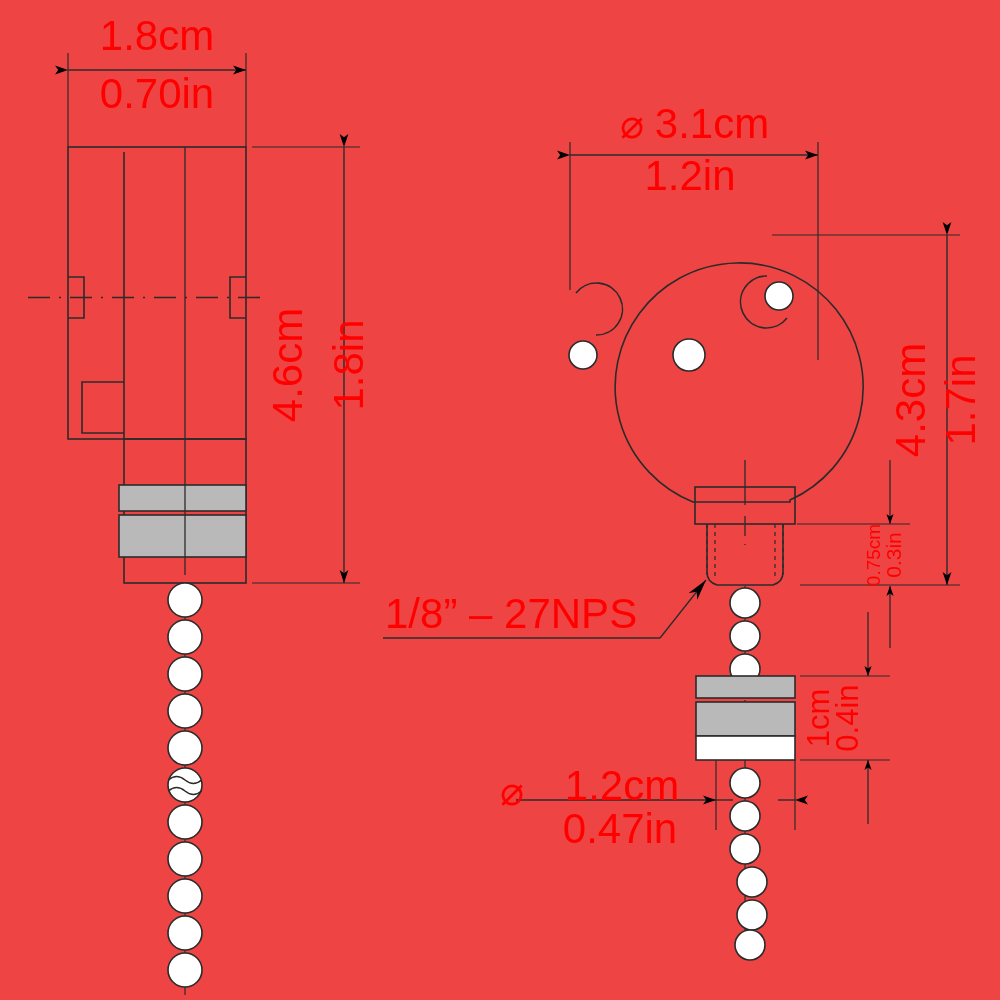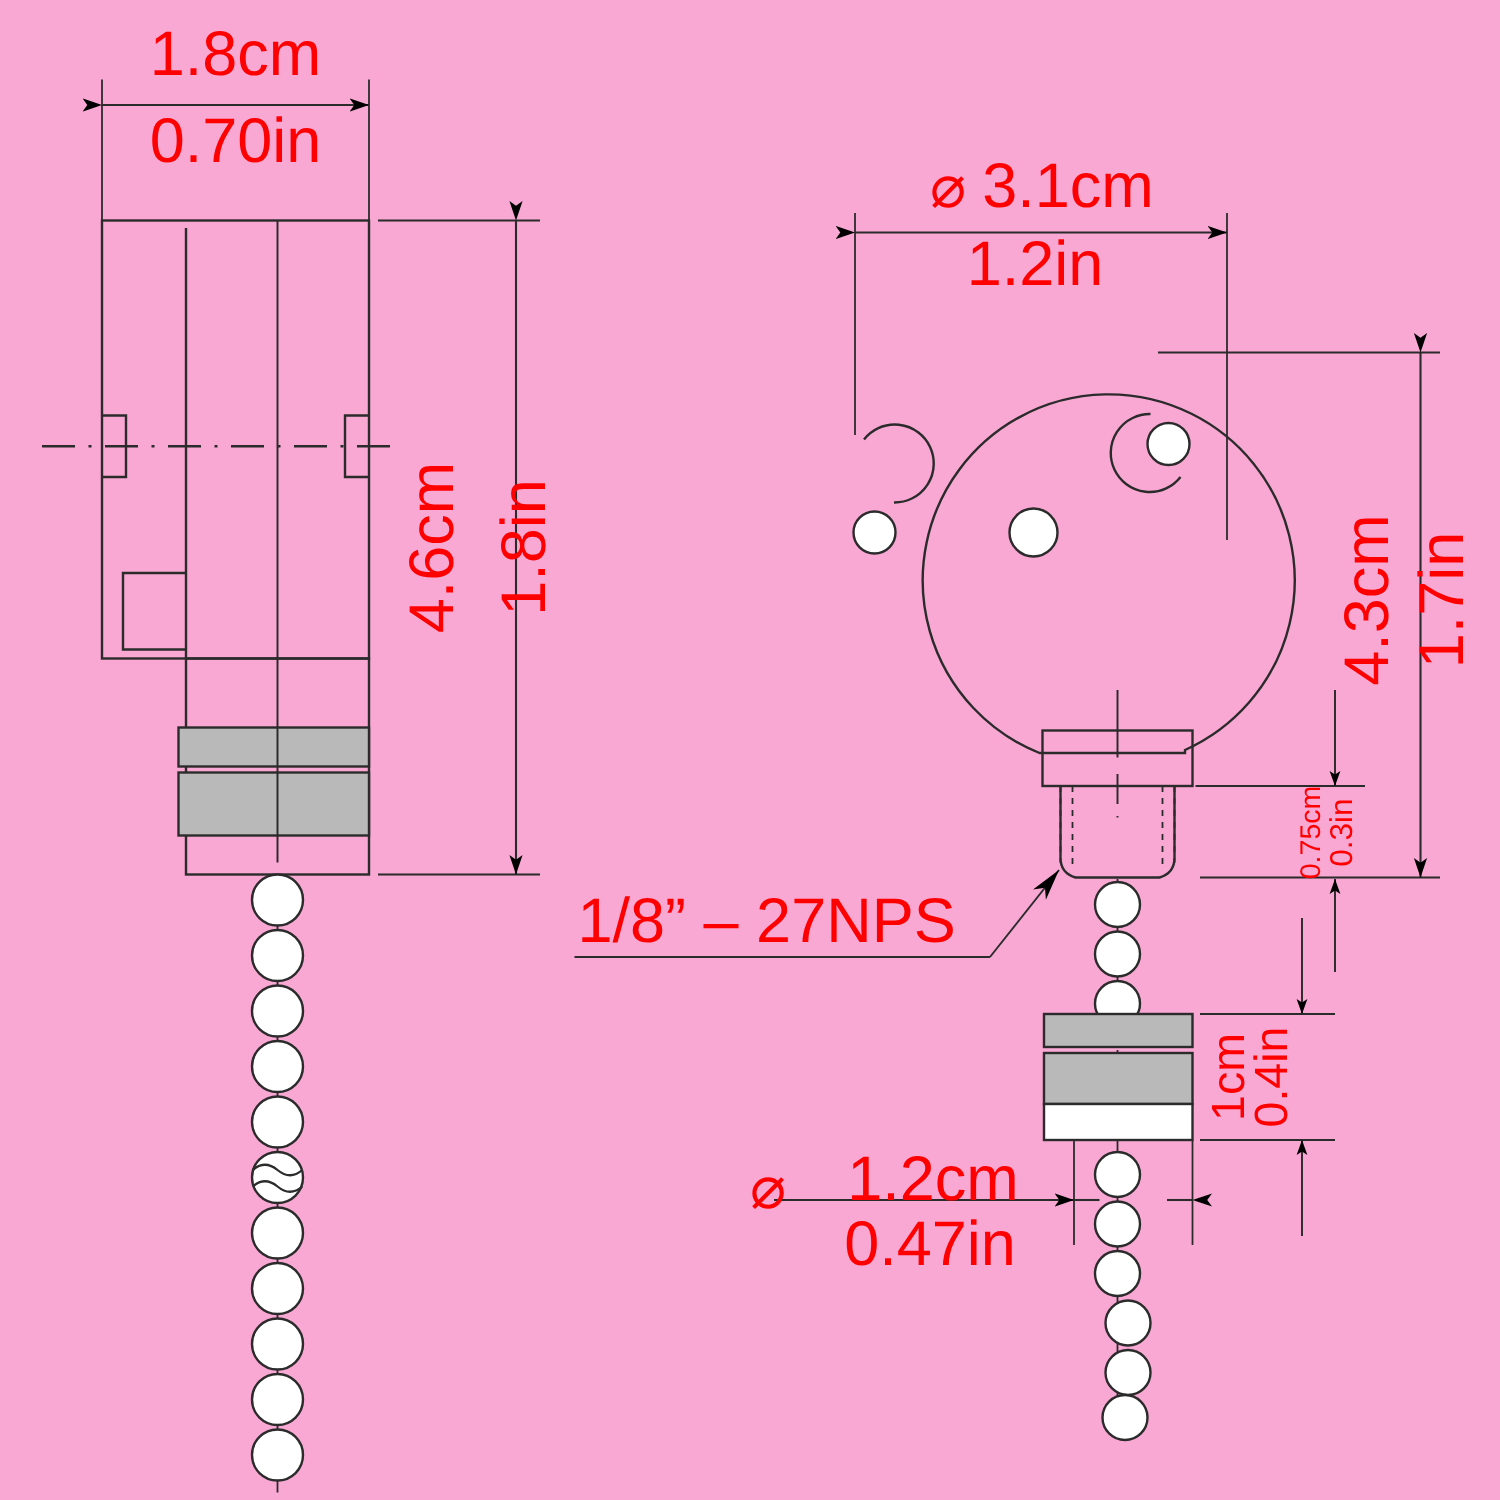--- a/index.html
+++ b/index.html
@@ -1,18 +1,18 @@
 <!DOCTYPE html>
 <html><head>
 <meta charset="utf-8">
 <style>
   html,body{margin:0;padding:0;background:#ffffff;}
   body{width:1000px;height:1000px;overflow:hidden;
        font-family:"Liberation Sans", sans-serif;}
-  #stage{position:relative;width:1000px;height:1000px;background:#f9a8d4;}
+  #stage{position:relative;width:1000px;height:1000px;background:#ef4444;}
   svg{display:block;}
   .dimtext{fill:#ff0000;font-family:"Liberation Sans",sans-serif;font-weight:400;}
 </style>
 </head>
 <body>
 
 <div id="stage">
 <svg width="1000" height="1000" viewBox="0 0 1000 1000">
 
   <defs>

